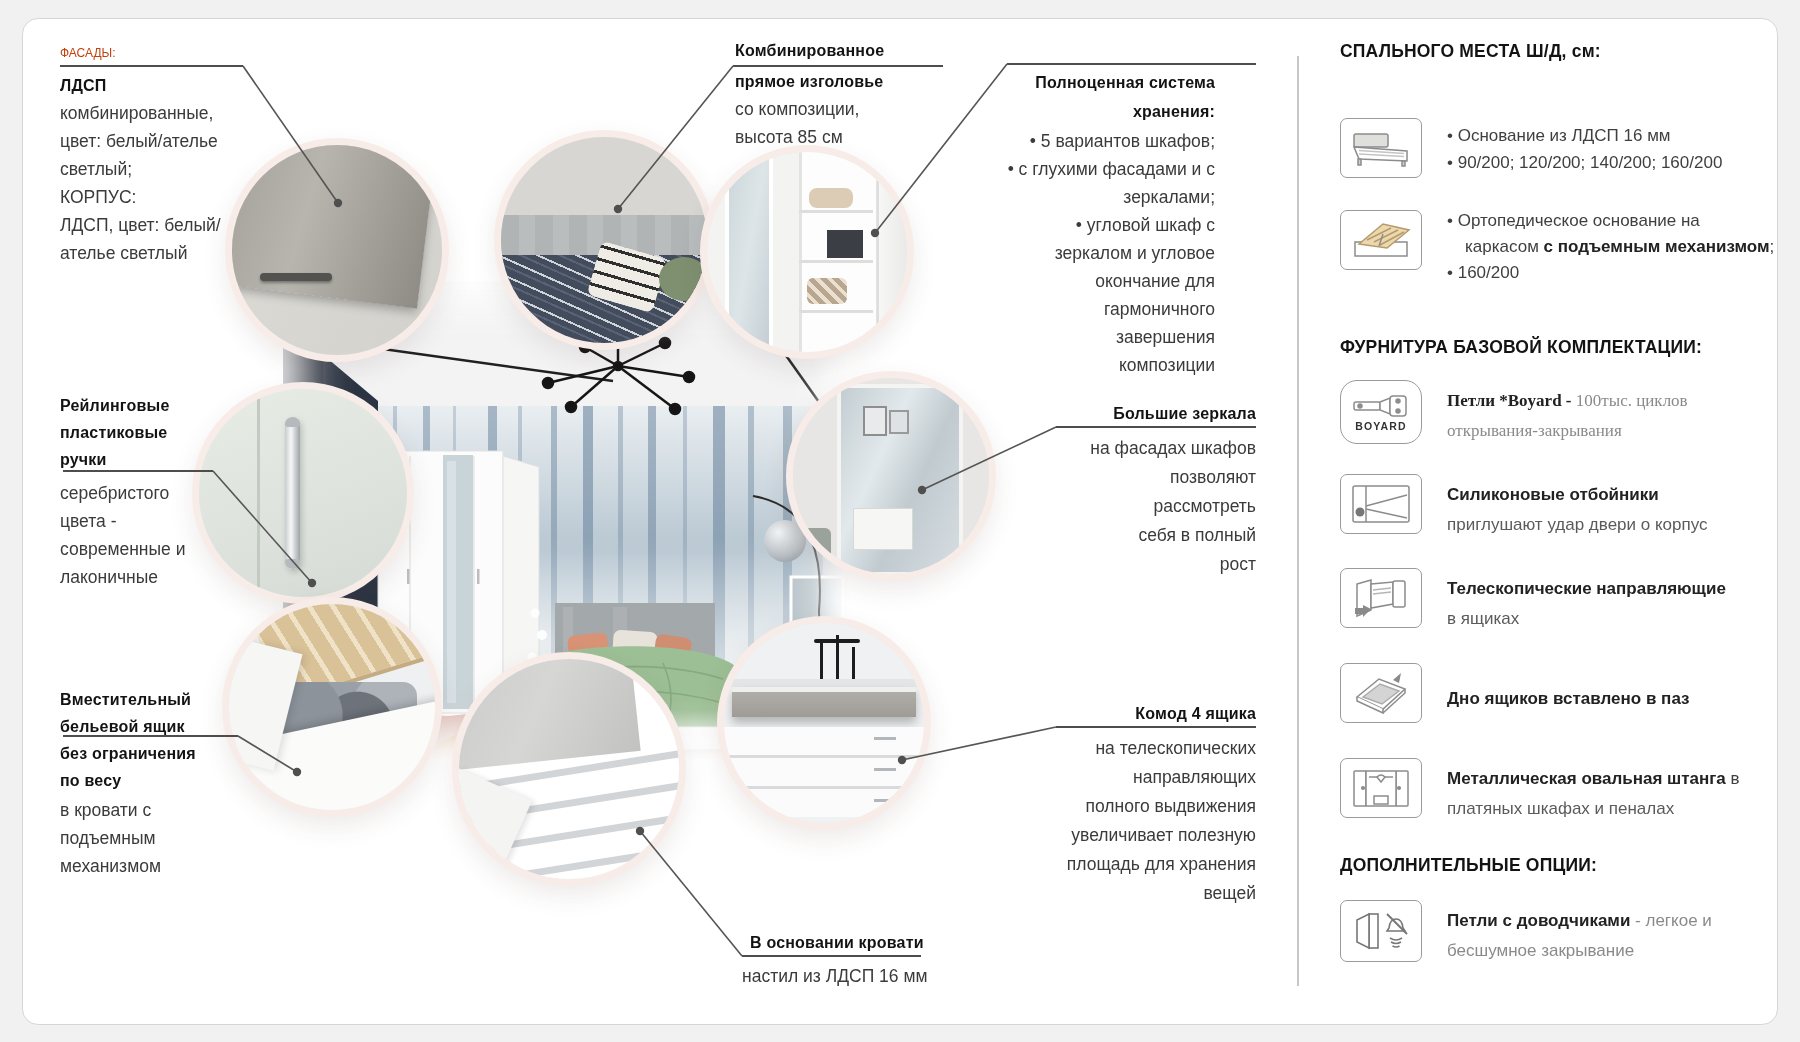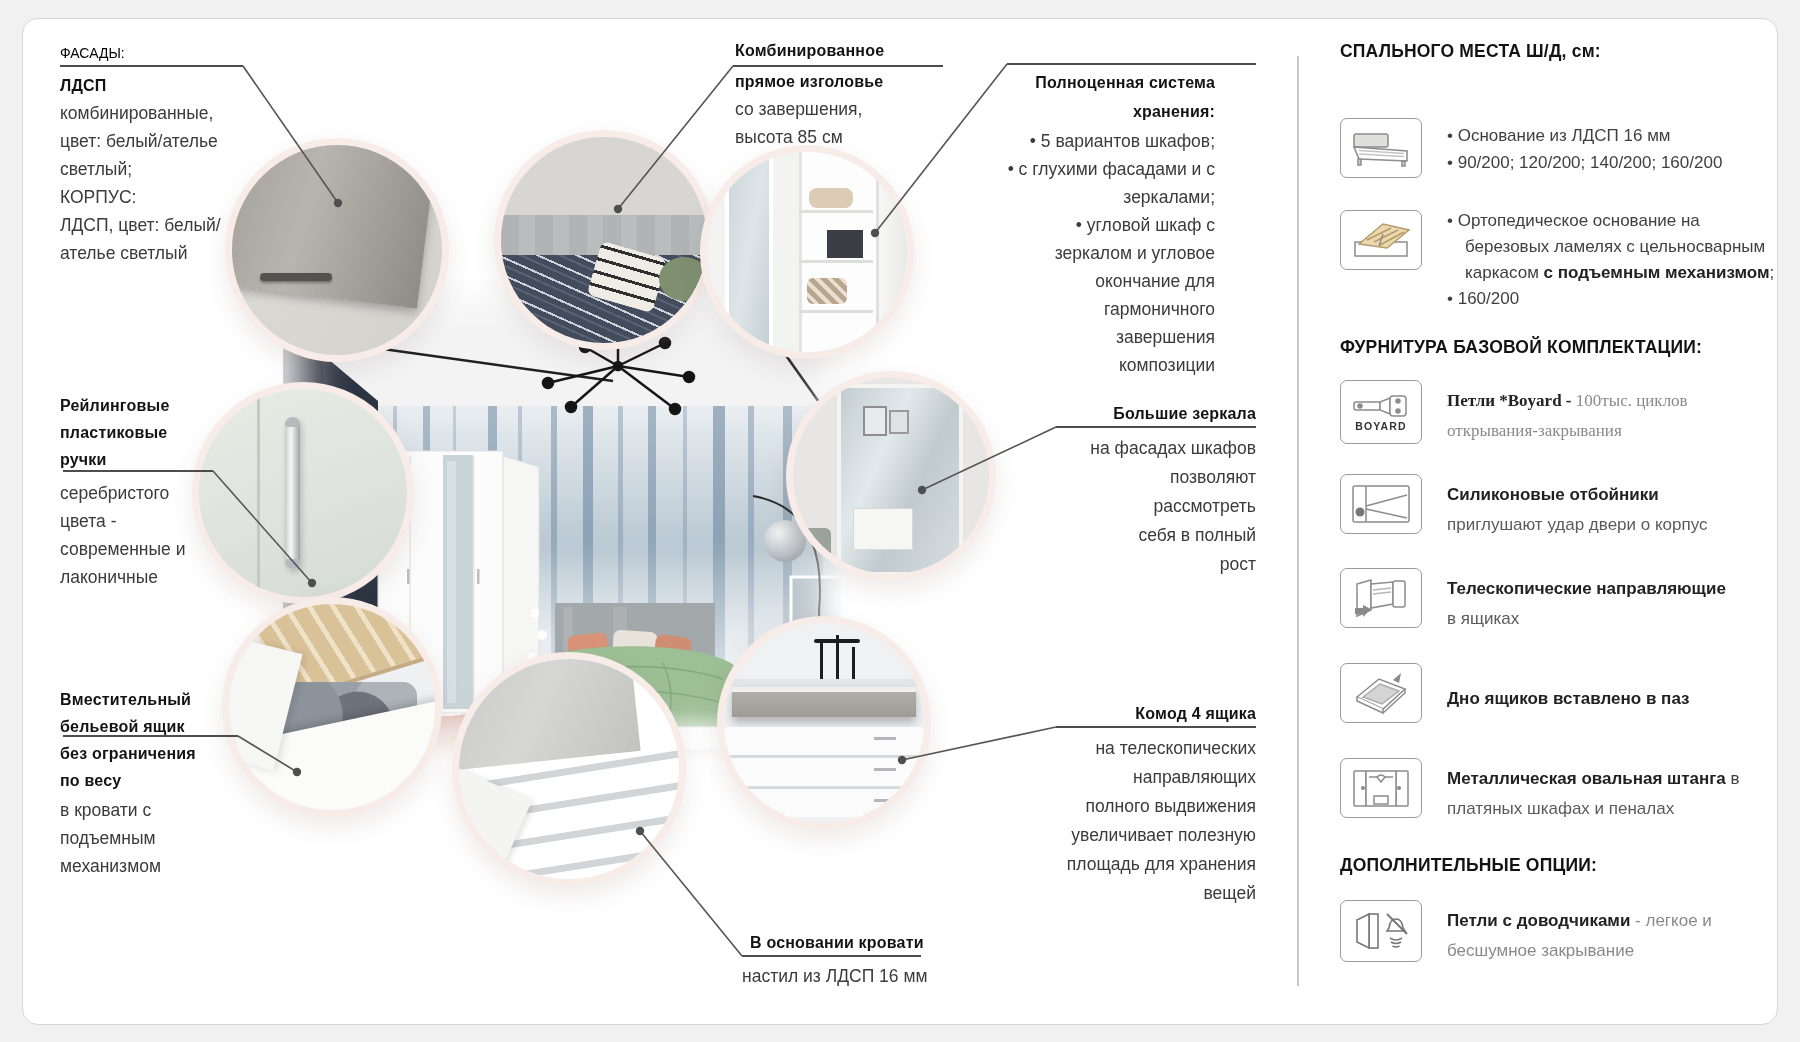--- a/index.html
+++ b/index.html
@@ -22,21 +22,21 @@
     border:7px solid #f8ece8;background:#e9e9e7;
     box-shadow:0 10px 24px rgba(90,60,50,.10);
   }
   .circle .abs{position:absolute;}
   
   .overlay{position:absolute;left:0;top:0;z-index:5;pointer-events:none;}
   
   .ann{position:absolute;z-index:6;font-size:17.5px;line-height:28px;color:#3b3b3b;}
   .ann .t{font-weight:700;color:#131313;font-size:16px;line-height:27px;letter-spacing:.2px;}
   .ann .t1{line-height:26px;}
-  .ann .lbl{font-size:14px;color:#000000;line-height:26px;}
+  .ann .lbl{font-size:12px;color:#c2410c;line-height:26px;}
   .ann.right{text-align:right;}
   .gap6{margin-top:6px;} .gap5{margin-top:5px;} .gap4{margin-top:4px;} .gap2{margin-top:2px;}
   .lh29{line-height:29px;}
   
   .divider{position:absolute;left:1297px;top:56px;width:1.5px;height:930px;background:#c7c7c7;z-index:4;}
   .sb-h{position:absolute;z-index:6;left:1340px;font-size:17.5px;font-weight:700;color:#131313;line-height:27px;letter-spacing:.2px;}
   .sb-box{
     position:absolute;z-index:6;left:1340px;width:80px;
     border:1.4px solid #9b9b9b;border-radius:7px;background:#fff;
     display:flex;flex-direction:column;align-items:center;justify-content:center;
@@ -307,21 +307,21 @@
   <div>цвет: белый/ателье</div>
   <div>светлый;</div>
   <div>КОРПУС:</div>
   <div>ЛДСП, цвет: белый/</div>
   <div>ателье светлый</div>
 </div>
 
 <div class="ann" style="left:735px;top:38px;width:230px;">
   <div class="t t1">Комбинированное</div>
   <div class="t gap4">прямое изголовье</div>
-  <div>со завершения,</div>
+  <div>со композиции,</div>
   <div>высота 85 см</div>
 </div>
 
 <div class="ann right" style="left:959px;top:38px;width:256px;margin-top:32px;">
   <div class="t t1">Полноценная система</div>
   <div class="t gap2">хранения:</div>
   <div class="gap2">• 5 вариантов шкафов;</div>
   <div>• с глухими фасадами и с</div>
   <div>зеркалами;</div>
   <div>• угловой шкаф с</div>
@@ -402,30 +402,29 @@
     <rect x="6" y="23" width="52" height="14" fill="#ffffff"></rect>
     <polygon points="10,25 34,5 60,11 38,29" fill="#ecd8ae" stroke="#b59a6a"></polygon>
     <line x1="18" y1="21" x2="42" y2="9" stroke="#b59a6a"></line>
     <line x1="25" y1="23" x2="49" y2="11" stroke="#b59a6a"></line>
     <line x1="31" y1="26" x2="55" y2="13" stroke="#b59a6a"></line>
     <line x1="30" y1="27" x2="34" y2="15"></line>
   </svg>
 </div>
 <div class="sb-t" style="top:208px;line-height:26px;width:340px;">
   <div>• Ортопедическое основание на</div>
-  <div class="ind">березовых ламелях с цельносварным</div>
   <div class="ind"><span>каркасом </span><span class="b">с подъемным механизмом</span><span>;</span></div>
   <div>• 160/200</div>
 </div>
 
 <div class="sb-h" style="top:334px;width:430px;">
   <div>ФУРНИТУРА БАЗОВОЙ КОМПЛЕКТАЦИИ:</div>
 </div>
 
-<div class="sb-box" style="top:380px;height:62px;">
+<div class="sb-box" style="top:380px;height:62px;border-radius:17px;">
   <svg width="58" height="26" viewBox="0 0 58 26" fill="none" stroke="#8c8c8c" stroke-width="1.5">
     <rect x="2" y="9" width="26" height="8" rx="2" fill="#ffffff"></rect>
     <circle cx="8" cy="13" r="2" fill="#8c8c8c"></circle>
     <path d="M28 9 L38 5 L38 21 L28 17 Z" fill="#ffffff"></path>
     <rect x="38" y="3" width="16" height="20" rx="3" fill="#ffffff"></rect>
     <circle cx="46" cy="8" r="2" fill="#8c8c8c"></circle>
     <circle cx="46" cy="18" r="2" fill="#8c8c8c"></circle>
   </svg>
   <div class="brand">BOYARD</div>
 </div>

